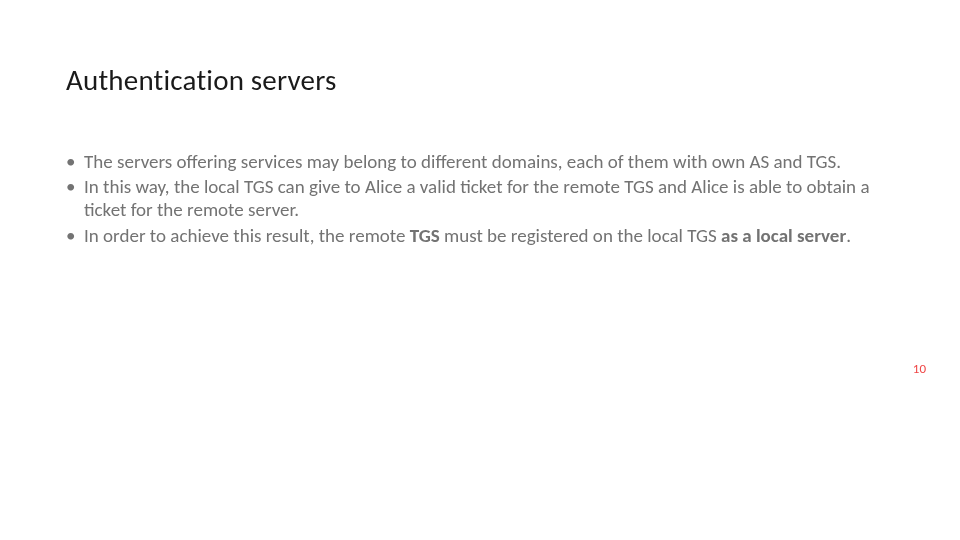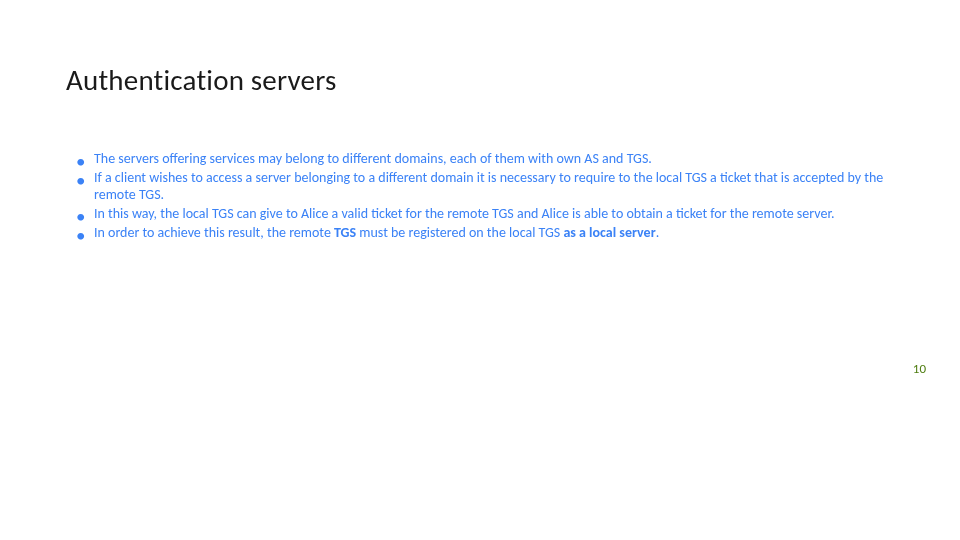--- a/index.html
+++ b/index.html
@@ -14,26 +14,26 @@
     position: absolute;
     left: 66px;
     top: 62px;
     font-size: 29px;
     font-weight: 400;
     letter-spacing: 0.2px;
     color: #1a1a1a;
   }
   .body {
     position: absolute;
-    left: 76px;
+    left: 66px;
     top: 150px;
     width: 830px;
-    font-size: 14px;
+    font-size: 19px;
     line-height: 1.22;
-    color: #3b82f6;
+    color: #737373;
   }
   .body ul { list-style: none; }
   .body li {
     position: relative;
     padding-left: 18px;
     margin-bottom: 2px;
   }
   .body li::before {
     content: "•";
     position: absolute;
@@ -41,39 +41,36 @@
     top: 0;
     font-size: 19px;
     line-height: 1.22;
   }
   .bold { font-weight: 700; }
   .pagenum {
     position: absolute;
     right: 34px;
     bottom: 20px;
     font-size: 13px;
-    color: #4d7c0f;
+    color: #ef4444;
   }
 </style>
 </head>
 <body>
 
 <div class="slide">
 
   <h1 class="title">Authentication servers</h1>
 
   <div class="body">
     <ul>
       <li>
         <span>The servers offering services may belong to different domains, each of them with own AS and TGS.</span>
       </li>
       <li>
-        <span>If a client wishes to access a server belonging to a different domain it is necessary to require  to the local TGS a ticket that is accepted by the remote TGS.</span>
-      </li>
-      <li>
         <span>In this way, the local TGS can give to Alice a valid ticket  for the remote TGS and Alice is able to obtain a ticket for the remote server.</span>
       </li>
       <li>
         <span>In order to achieve this result, the remote </span><span class="bold">TGS</span><span> must be registered on the local TGS </span><span class="bold">as a local server</span><span>.</span>
       </li>
     </ul>
   </div>
 
   <div class="pagenum">10</div>
 

